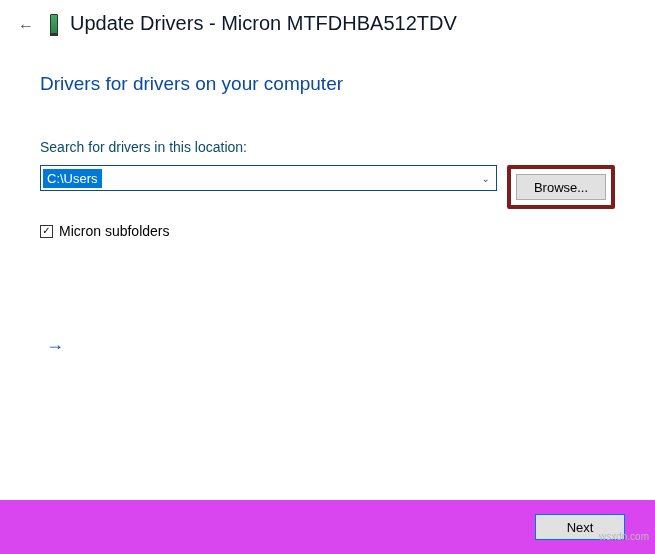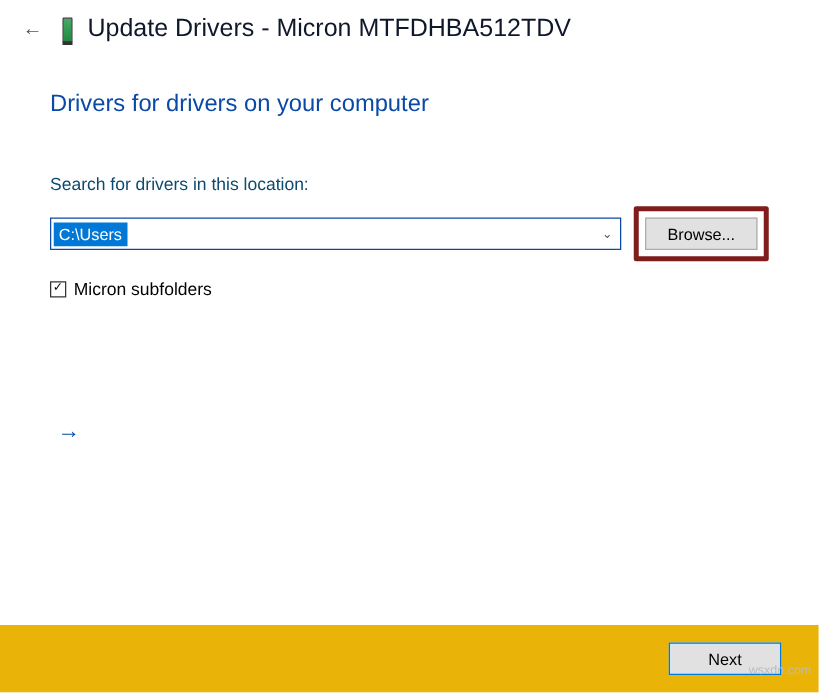--- a/index.html
+++ b/index.html
@@ -52,21 +52,21 @@
       font-weight: 400;
       margin-bottom: 44px;
     }
     .label {
       font-size: 14px;
       margin-bottom: 10px;
       color: #0c4a6e;
     }
     .path-row {
       display: flex;
-      align-items: center;
+      align-items: flex-start;
       gap: 10px;
       margin-bottom: 14px;
     }
     .combo {
       flex: 1;
       border: 1px solid #0a4aa6;
       height: 26px;
       display: flex;
       align-items: center;
       position: relative;
@@ -137,21 +137,21 @@
       color: #0a4aa6;
       font-size: 13px;
       line-height: 1.4;
     }
     .footer {
       position: absolute;
       bottom: 0;
       left: 0;
       right: 0;
       height: 54px;
-      background: #eab308;
+      background: #d946ef;
       display: flex;
       align-items: center;
       justify-content: flex-end;
       padding-right: 30px;
     }
     .next-btn {
       width: 90px;
       height: 26px;
       background: #e1e1e1;
       border: 1px solid #0078d7;

